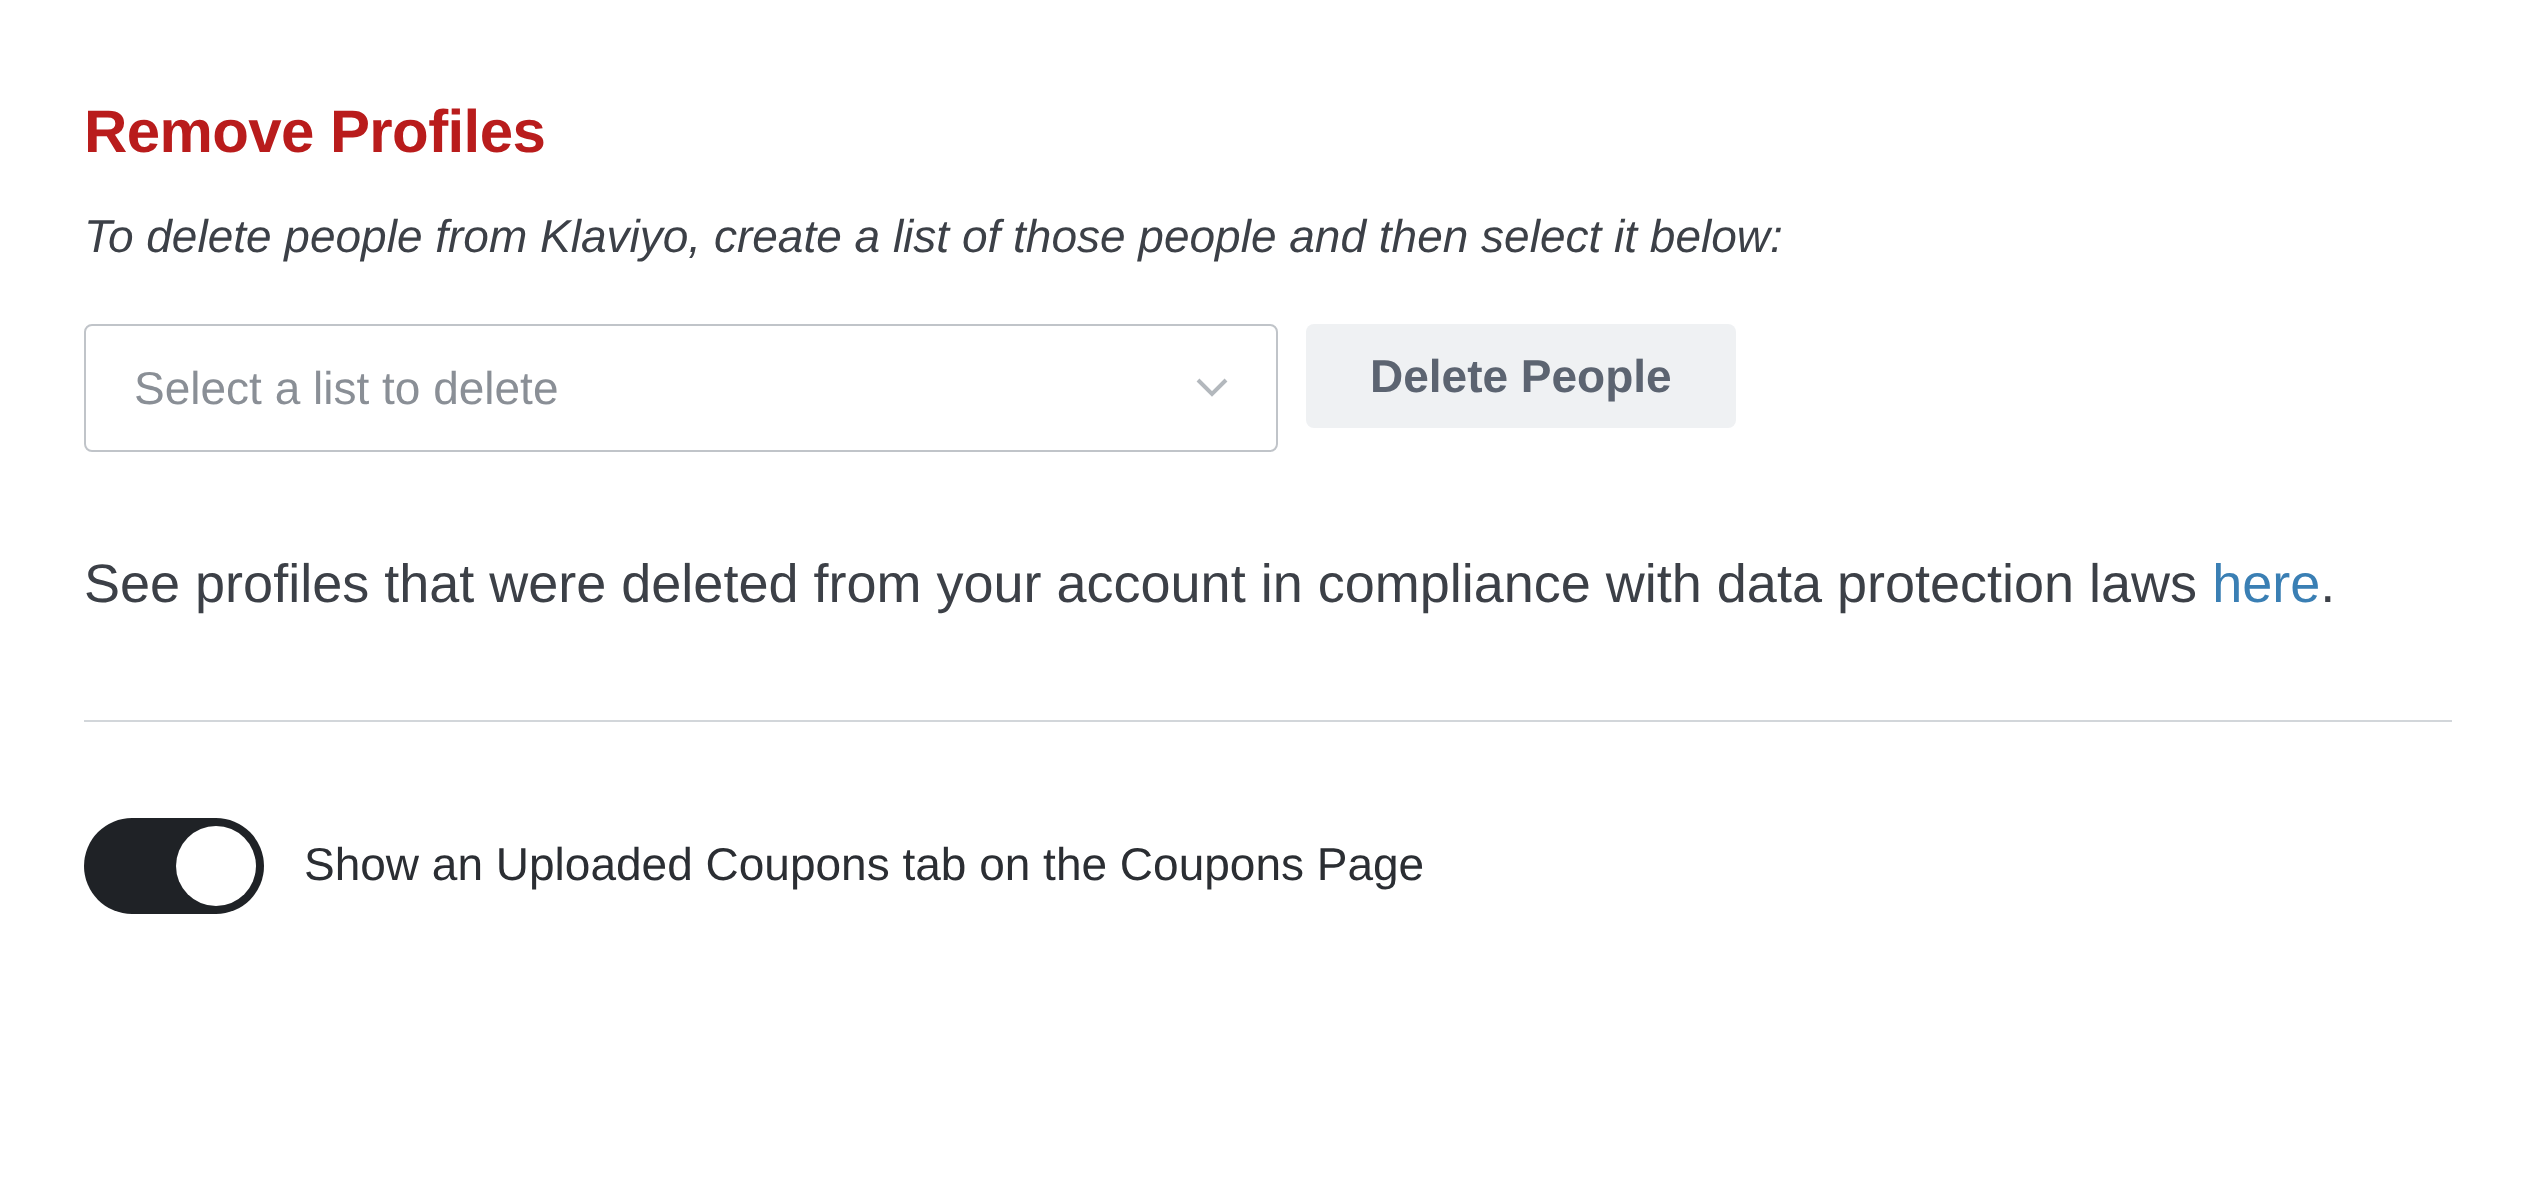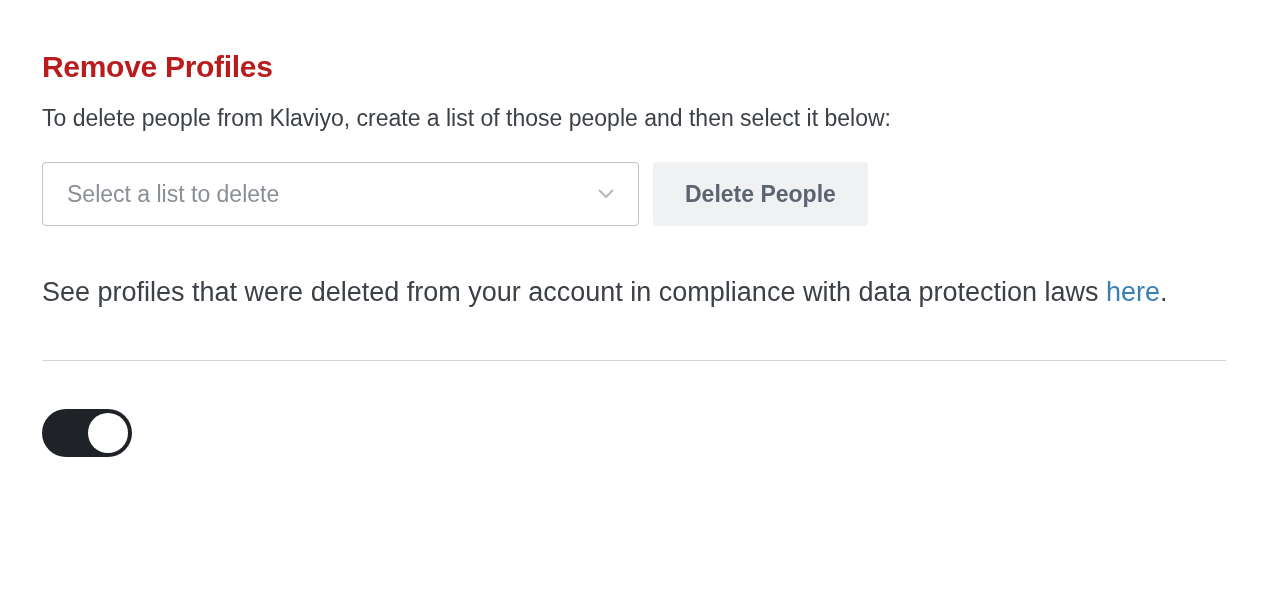--- a/index.html
+++ b/index.html
@@ -20,20 +20,21 @@
       font-weight: 600;
       color: #b91c1c;
       margin-bottom: 18px;
       letter-spacing: -0.3px;
     }
     .description {
       font-size: 23px;
       color: #3c4047;
       margin-bottom: 28px;
       line-height: 1.4;
+      font-style: italic;
     }
     .row {
       display: flex;
       gap: 14px;
       margin-bottom: 48px;
     }
     .select-wrap {
       position: relative;
       width: 597px;
     }
@@ -51,21 +52,21 @@
       justify-content: space-between;
       cursor: pointer;
     }
     .caret-down {
       display: inline-block;
     }
     .caret-down svg {
       display: block;
     }
     .delete-btn {
-      height: 64px;
+      height: 52px;
       padding: 0 32px;
       background: #eff1f3;
       border: none;
       border-radius: 4px;
       font-size: 23px;
       font-weight: 600;
       color: #5c6471;
       cursor: pointer;
     }
     .info-text {
@@ -139,14 +140,15 @@
   </p>
 </div>
 
 <hr class="divider">
 
 <div>
   <div class="toggle-row">
     <div class="toggle">
       <div class="toggle-knob"></div>
     </div>
+    <span class="toggle-label">Show an Uploaded Coupons tab on the Coupons Page</span>
   </div>
 </div>
 
 </body></html>

